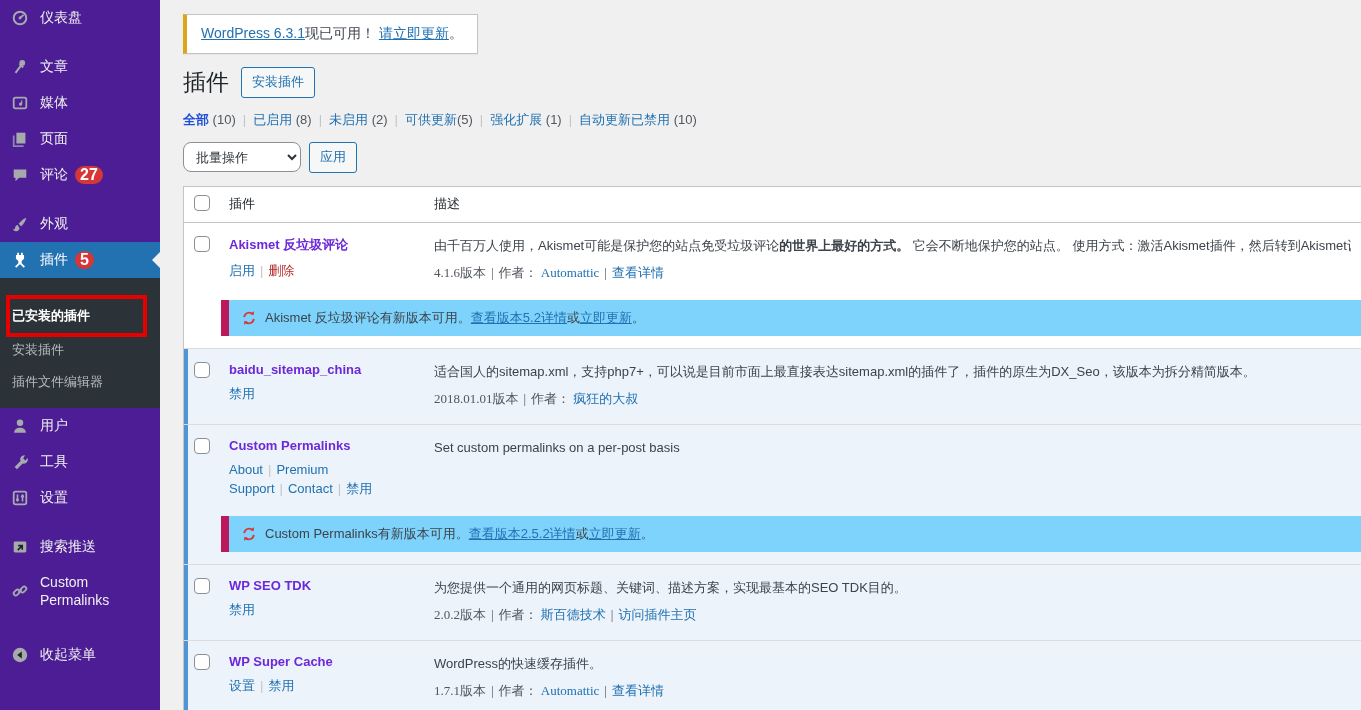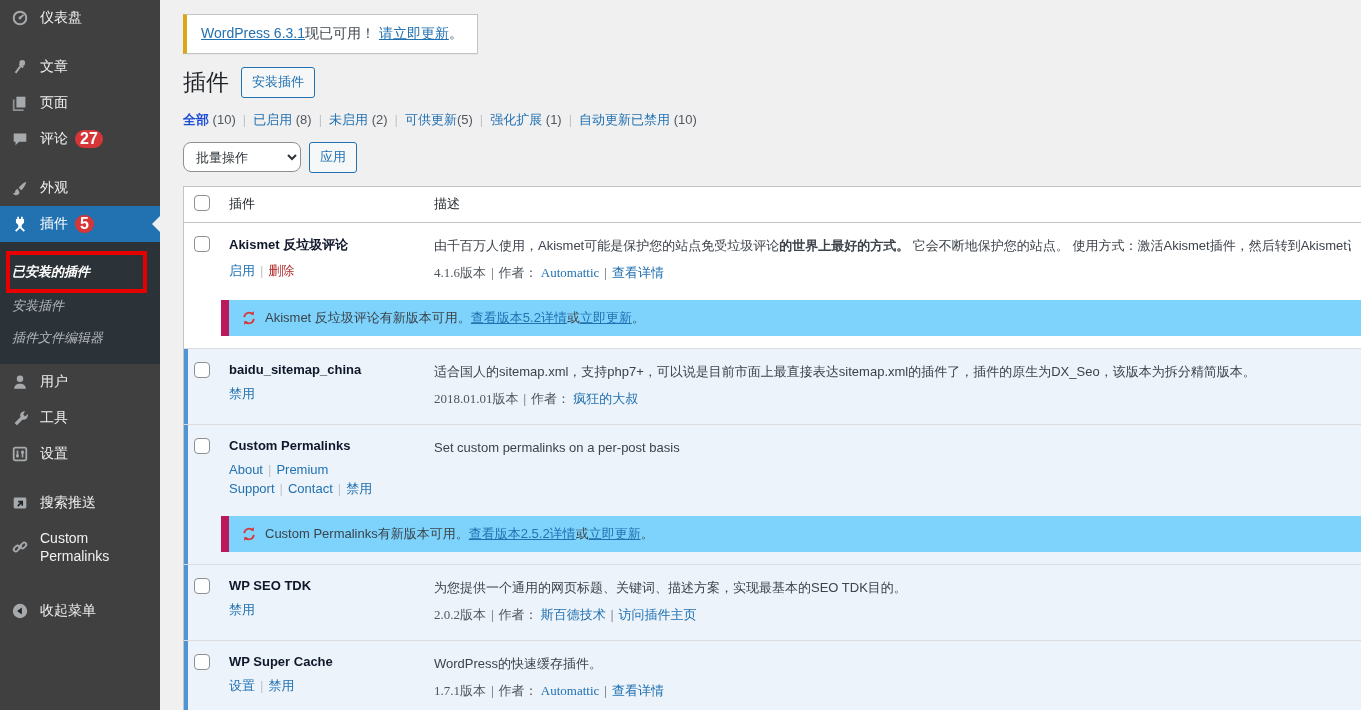--- a/index.html
+++ b/index.html
@@ -1,31 +1,31 @@
 <!DOCTYPE html>
 <html><head>
 <meta charset="utf-8">
 <style>
   * { margin:0; padding:0; box-sizing:border-box; }
   html,body { width:1361px; height:710px; overflow:hidden; }
   body { font-family:"Liberation Sans","DejaVu Sans",sans-serif; font-size:13px; background:#f0f0f1; color:#3c434a; }
   a { text-decoration:none; color:#2271b1; cursor:pointer; }
 
   
-  .sidebar { position:fixed; left:0; top:0; width:160px; height:710px; background:#404040; color:#f0f0f1; z-index:5; }
+  .sidebar { position:fixed; left:0; top:0; width:160px; height:710px; background:#4c1d95; color:#f0f0f1; z-index:5; }
   .menu-item { display:flex; align-items:center; padding:8px 8px 8px 10px; min-height:34px; font-size:14px; cursor:pointer; position:relative; }
   .micon { width:20px; height:20px; margin-right:10px; color:#a7aaad; flex:none; display:flex; align-items:center; justify-content:center; }
   .micon svg { width:18px; height:18px; }
   .menu-item.active { background:#2271b1; color:#fff; }
   .menu-item.active .micon { color:#fff; }
   .menu-gap { height:13px; }
   .menu-gap-lg { height:20px; }
   .badge { background:#d63638; color:#fff; border-radius:10px; min-width:18px; height:18px; line-height:18px; text-align:center; font-size:16px; font-weight:700; padding:0 5px; margin-left:7px; display:inline-block; }
   .menu-arrow { position:absolute; right:0; top:50%; margin-top:-8px; width:0; height:0; border:8px solid transparent; border-right-color:#f0f0f1; }
-  .submenu { background:#2c3338; padding:12px 0 10px;font-style:italic; }
+  .submenu { background:#2c3338; padding:20px 0 10px; }
   .submenu-item { padding:7px 12px; font-size:13px; color:#b4b9be; cursor:pointer; position:relative; }
   .submenu-item.current { color:#fff; font-weight:700; padding:9px 12px; }
   .submenu-item.current .ann-box { content:""; position:absolute; left:6px; right:13px; top:-3px; bottom:-3px; border:4px solid #e60000; pointer-events:none; }
 
   
   .main { margin-left:160px; padding:0 0 0 23px; }
   .update-nag { display:inline-block; margin-top:14px; background:#fff; border:1px solid #c3c4c7; border-left:4px solid #dba617; box-shadow:0 1px 1px rgba(0,0,0,.04); padding:10px 14px; font-size:14px; color:#3c434a; }
   .update-nag a { text-decoration:underline; }
 
   .title-row { display:flex; align-items:center; gap:12px; margin-top:13px; }
@@ -44,21 +44,21 @@
   .plugins-table { margin-top:13px; background:#fff; border:1px solid #c3c4c7; border-right:none; width:1178px; }
   .thead { display:flex; align-items:center; padding:8px 10px; border-bottom:1px solid #c3c4c7; color:#1d2327; }
   .col-cb { width:35px; flex:none; }
   .col-name { width:205px; flex:none; padding-right:12px; }
   .col-desc { flex:1; min-width:0; }
   .cbx { width:16px; height:16px; border:1px solid #8c8f94; border-radius:4px; background:#fff; display:inline-block; cursor:pointer; }
 
   .prow { display:flex; padding:13px 10px 16px; }
   .prow.bt { border-top:1px solid #dcdcde;justify-content:flex-end; }
   .prow.active, .urow.active { background:#ecf3fa; box-shadow:inset 4px 0 0 #4f94d4; }
-  .pname { font-weight:700; font-size:13px; color:#0f172a; }
+  .pname { font-weight:700; font-size:13px; color:#6d28d9; }
   .pactions { margin-top:7px; line-height:19px; }
   .pactions .pipe::after { content:"|"; color:#c3c4c7; margin:0 5px; }
   .pactions a.danger { color:#b32d2e; }
   .pdesc { white-space:nowrap; overflow:hidden; color:#3c434a; line-height:19px; }
   .pmeta { margin-top:9px; white-space:nowrap; overflow:hidden; color:#50575e;font-family:Liberation Serif, serif; }
   .pmeta .pipe::after { content:"|"; color:#50575e; margin:0 5px; }
   .bold { font-weight:700; }
 
   .urow { padding:2px 0 12px 37px; }
   .update-msg { display:flex; align-items:center; background:#7dd3fc; border-left:8px solid #be185d; padding:9px 12px; color:#3c434a; }
@@ -81,20 +81,29 @@
   </div>
   <div class="menu-gap"></div>
   <div class="menu-item">
     <span class="micon">
         <svg viewBox="0 0 20 20">
           <circle cx="12.5" cy="5.5" r="3.2" fill="currentColor"></circle>
           <path d="M11 8.5L5 16.5M9.5 6.5l4 4" stroke="currentColor" stroke-width="2.2"></path>
         </svg>
       </span>
     <span>文章</span>
+  </div>
+  <div class="menu-item">
+    <span class="micon">
+        <svg viewBox="0 0 20 20">
+          <rect x="3" y="4" width="14" height="12" rx="2" fill="none" stroke="currentColor" stroke-width="2"></rect>
+          <path d="M12.5 7v4.2a1.8 1.8 0 1 1-1.2-1.7V7z" fill="currentColor"></path>
+        </svg>
+      </span>
+    <span>媒体</span>
   </div>
   <div class="menu-item">
     <span class="micon">
         <svg viewBox="0 0 20 20">
           <rect x="6" y="3" width="10" height="12" fill="currentColor"></rect>
           <path d="M4 6v11h10v2H2V6z" fill="currentColor" opacity=".75"></path>
         </svg>
       </span>
     <span>页面</span>
   </div>

